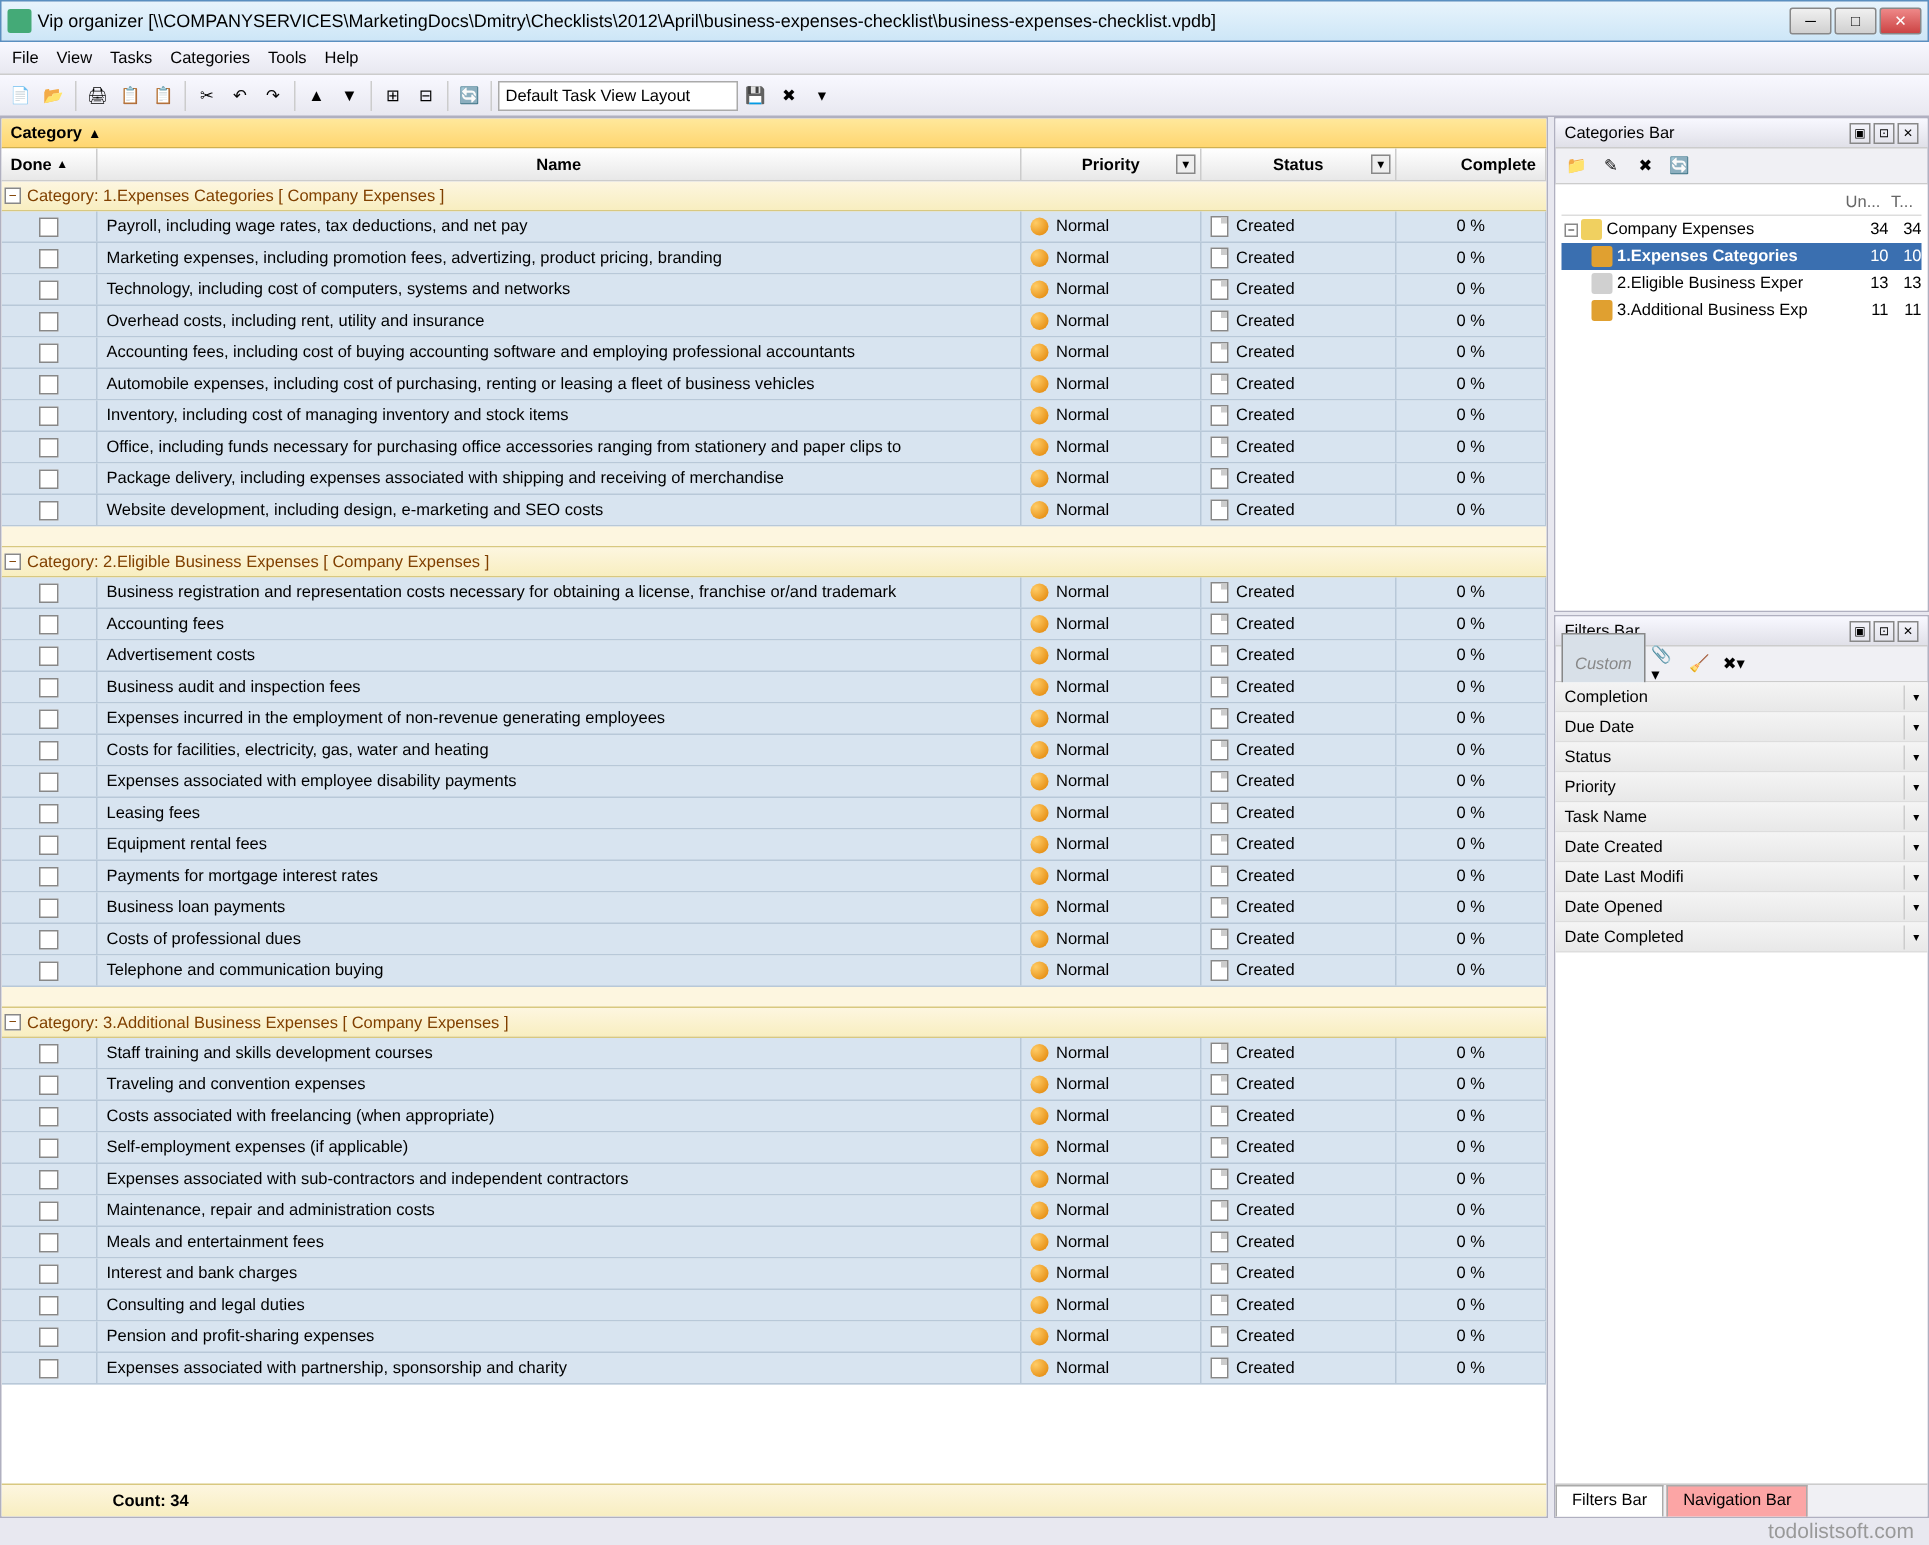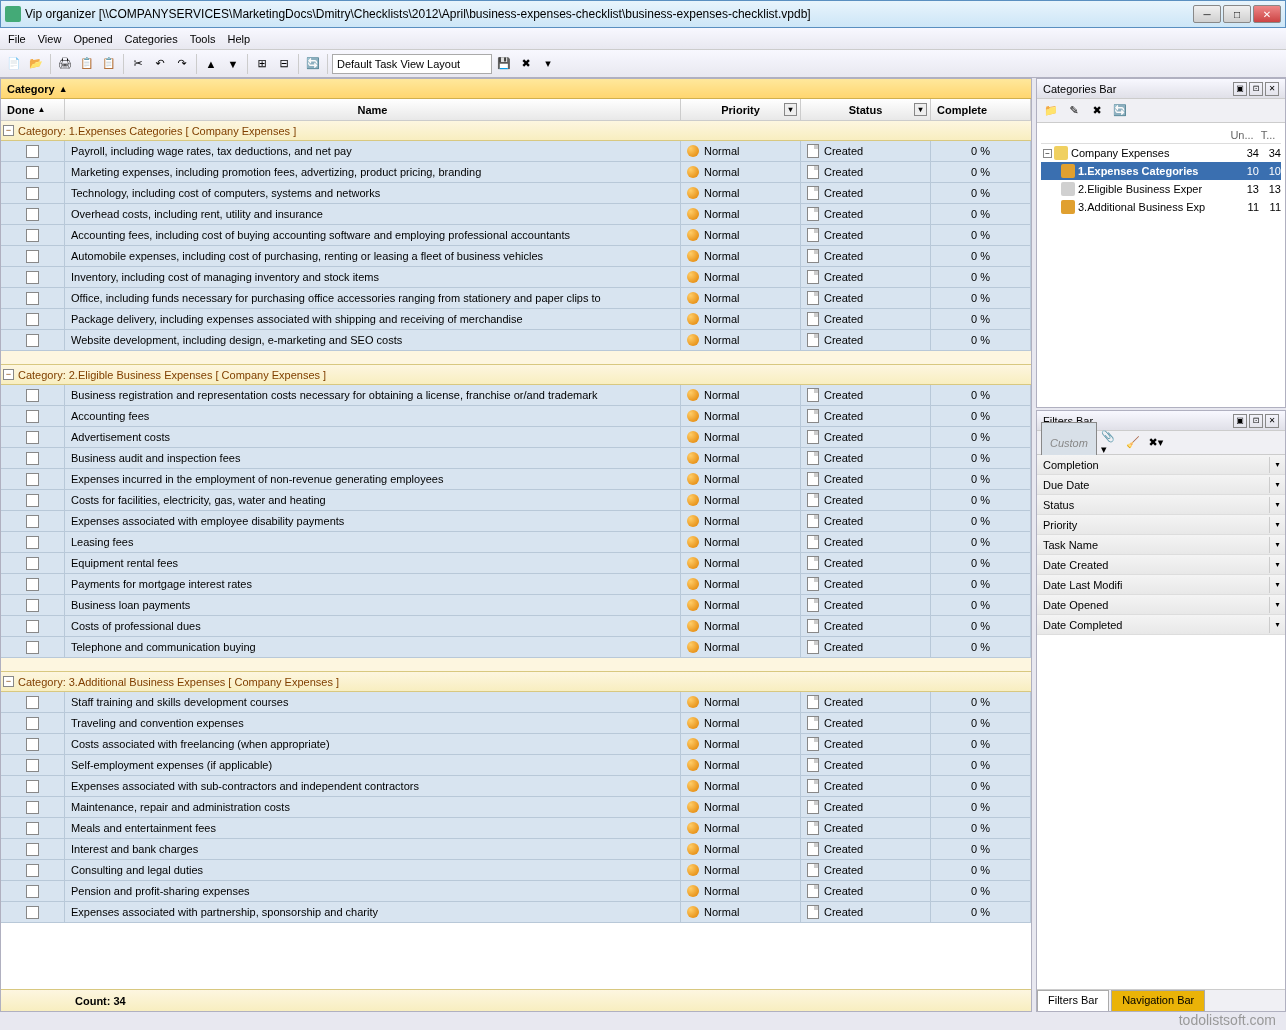--- a/index.html
+++ b/index.html
@@ -19,21 +19,21 @@
 .main{display:flex;height:calc(100% - 78px - 18px);}
 .leftpane{flex:1;display:flex;flex-direction:column;border:1px solid #b0b0c0;background:#fff;overflow:hidden;}
 .grouphdr{background:linear-gradient(#ffe89c,#ffd670);height:20px;display:flex;align-items:center;padding:0 6px;border-bottom:1px solid #d0b050;font-weight:bold;}
 .grouphdr .arrow{margin-left:4px;font-size:9px;}
 .colhdr{display:flex;background:linear-gradient(#fff,#e8e8e8);height:22px;border-bottom:1px solid #ccc;}
 .col{border-right:1px solid #ccc;display:flex;align-items:center;padding:0 6px;font-weight:bold;position:relative;}
 .col.done{width:64px;}
 .col.name{flex:1;justify-content:center;}
 .col.priority{width:120px;justify-content:center;}
 .col.status{width:130px;justify-content:center;}
-.col.complete{width:100px;justify-content:flex-start;}
+.col.complete{width:100px;justify-content:flex-end;}
 .col .dd{position:absolute;right:3px;width:13px;height:13px;border:1px solid #888;background:#eee;font-size:8px;display:flex;align-items:center;justify-content:center;}
 .gridbody{flex:1;overflow-y:auto;}
 .catrow{background:linear-gradient(#fdf6e0,#f8eec0);height:20px;display:flex;align-items:center;padding:0 2px;border-bottom:1px solid #d8c880;color:#804000;}
 .catrow .exp{width:11px;height:11px;border:1px solid #888;background:#fff;display:inline-flex;align-items:center;justify-content:center;margin-right:4px;font-size:9px;line-height:1;}
 .taskrow{display:flex;height:21px;border-bottom:1px solid #b8c8d8;background:#d8e4f0;}
 .taskrow:nth-child(even){background:#d8e4f0;}
 .cell{border-right:1px solid #b8c8d8;display:flex;align-items:center;padding:0 6px;}
 .cell.done{width:64px;justify-content:center;}
 .cell.done .cb{width:13px;height:13px;border:1px solid #888;background:#fff;}
 .cell.name{flex:1;}
@@ -65,40 +65,40 @@
 .treerow .tnum{width:22px;text-align:right;}
 .filterpanel{flex:1;}
 .filtertb{height:24px;display:flex;align-items:center;padding:0 4px;gap:3px;border-bottom:1px solid #ccc;}
 .custombtn{padding:14px 8px;border:1px solid #888;background:#d8e0e8;color:#888;font-style:italic;}
 .filterlist{flex:1;background:#fff;}
 .filterrow{display:flex;height:20px;border-bottom:1px solid #ddd;align-items:center;background:linear-gradient(#f4f4f4,#e8e8e8);}
 .filterrow .fn{flex:1;padding:0 6px;}
 .filterrow .fdd{width:16px;height:16px;border-left:1px solid #ccc;display:flex;align-items:center;justify-content:center;font-size:8px;}
 .bottomtabs{height:22px;display:flex;border-top:1px solid #ccc;background:#f0f0f4;}
 .btab{padding:3px 10px;border:1px solid #aaa;border-bottom:none;background:#fff;margin-right:2px;font-size:11px;}
-.btab.inactive{background:#eab308;}
+.btab.inactive{background:#fca5a5;}
 .watermark{position:absolute;right:10px;bottom:2px;font-size:14px;color:#999;font-family:Arial;}
 </style>
 </head>
 <body>
 
 <div class="titlebar">
   <div class="titlebar-icon"></div>
   <div class="titlebar-title">Vip organizer [\\COMPANYSERVICES\MarketingDocs\Dmitry\Checklists\2012\April\business-expenses-checklist\business-expenses-checklist.vpdb]</div>
   <div class="winbtns">
     <div class="winbtn">─</div>
     <div class="winbtn">□</div>
     <div class="winbtn close">✕</div>
   </div>
 </div>
 
 <div class="menubar" id="menubar">
     <span>File</span>
     <span>View</span>
-    <span>Opened</span>
+    <span>Tasks</span>
     <span>Categories</span>
     <span>Tools</span>
     <span>Help</span>
   </div>
 
 <div class="toolbar">
   <div class="tbtn">📄</div>
   <div class="tbtn">📂</div>
   <div class="tsep"></div>
   <div class="tbtn">🖨</div>

